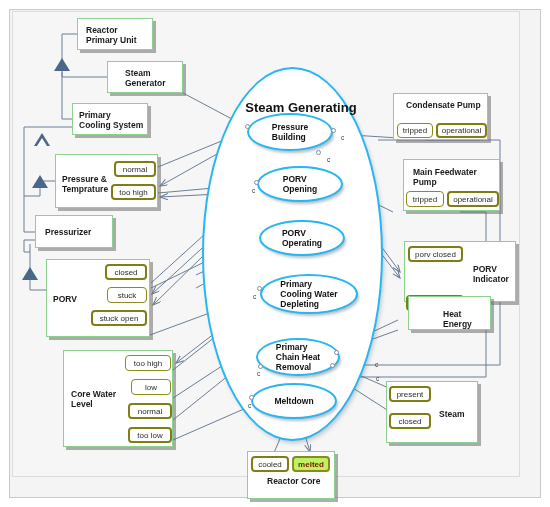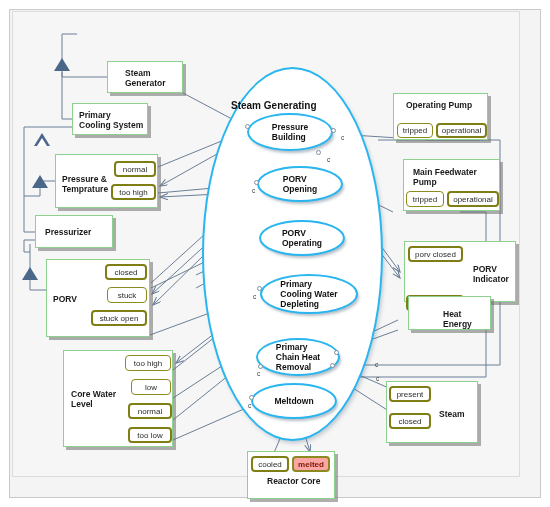--- a/index.html
+++ b/index.html
@@ -58,21 +58,21 @@
     font-size: 8px;
     color: #2b2b2b;
     display: flex;
     align-items: center;
     justify-content: center;
     white-space: nowrap;
     padding: 0 4px;
   }
   .state.bold { border-width: 2.2px; border-color: #7e7e14; }
   .state.alert {
-    background: #fca5a5;
+    background: #bef264;
     color: #7a1a00;
     font-weight: bold;
     border-color: #8a8a1e;
   }
   
   .ellipse {
     position: absolute;
     border: 2.2px solid #29b6f0;
     border-radius: 50%;
     background: #ffffff;
@@ -91,23 +91,24 @@
     position: absolute;
     left: 202px; top: 67px;
     width: 181px; height: 374px;
     border: 2.6px solid #29b6f0;
     border-radius: 50%;
     background: #ffffff;
     box-shadow: 2px 3px 4px -1px rgba(90,110,130,0.35);
   }
   #outer-label {
     position: absolute;
-    left: 231px; top: 100px;
+    left: 241px; top: 100px;
     width: 120px;
-    font-size: 10px;
+    text-align: center;
+    font-size: 13px;
     font-weight: bold;
     color: #111111;
   }
   .port {
     position: absolute;
     width: 5px; height: 5px;
     border: 1px solid #7d8fa3;
     border-radius: 50%;
     background: #ffffff;
   }
@@ -267,20 +268,24 @@
   <div class="port" style="left:334px; top:350px;"></div>
   <div class="port" style="left:330px; top:363px;"></div>
   <div class="port" style="left:258px; top:364px;"></div>
   <div class="clabel" style="left:257px; top:370px;">c</div>
   <div class="clabel" style="left:375px; top:361px;">c</div>
   <div class="clabel" style="left:376px; top:375px;">c</div>
 
   <div class="port" style="left:249px; top:395px;"></div>
   <div class="clabel" style="left:248px; top:402px;">c</div>
 
+  <div class="entity" style="left:77px; top:18px; width:76px; height:32px;">
+    <div class="entity-title" style="left:8px; top:6px;">Reactor
+Primary Unit</div>
+  </div>
 
   <div class="entity" style="left:107px; top:61px; width:76px; height:32px;">
     <div class="entity-title" style="left:17px; top:6px;">Steam
 Generator</div>
   </div>
 
   <div class="entity" style="left:72px; top:103px; width:76px; height:32px;">
     <div class="entity-title" style="left:6px; top:6px;">Primary
 Cooling System</div>
   </div>
@@ -312,21 +317,21 @@
   <div class="state bold" style="left:128px; top:403px; width:44px; height:16px;">normal</div>
   <div class="state bold" style="left:128px; top:427px; width:44px; height:16px;">too low</div>
 
   <div class="entity" style="left:247px; top:451px; width:88px; height:48px;">
     <div class="entity-title" style="left:19px; top:24px;">Reactor Core</div>
   </div>
   <div class="state bold" style="left:251px; top:456px; width:38px; height:16px;">cooled</div>
   <div class="state bold alert" style="left:292px; top:456px; width:38px; height:16px;">melted</div>
 
   <div class="entity" style="left:393px; top:93px; width:95px; height:47px;">
-    <div class="entity-title" style="left:12px; top:6px;">Operating Pump</div>
+    <div class="entity-title" style="left:12px; top:6px;">Condensate Pump</div>
   </div>
   <div class="state" style="left:397px; top:123px; width:36px; height:15px;">tripped</div>
   <div class="state bold" style="left:436px; top:123px; width:51px; height:15px;">operational</div>
 
   <div class="entity" style="left:403px; top:159px; width:97px; height:52px;">
     <div class="entity-title" style="left:9px; top:7px;">Main Feedwater
 Pump</div>
   </div>
   <div class="state" style="left:406px; top:191px; width:38px; height:16px;">tripped</div>
   <div class="state bold" style="left:447px; top:191px; width:52px; height:16px;">operational</div>

